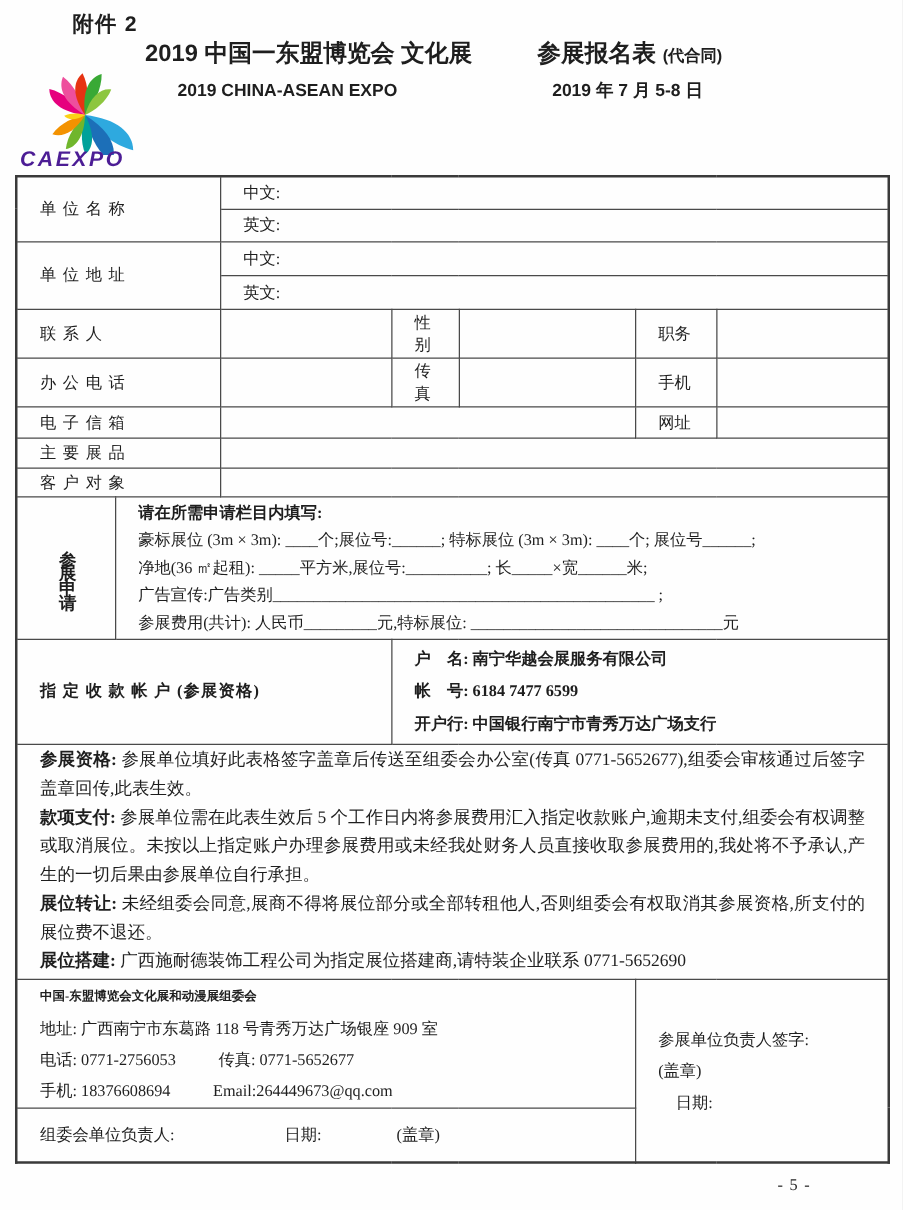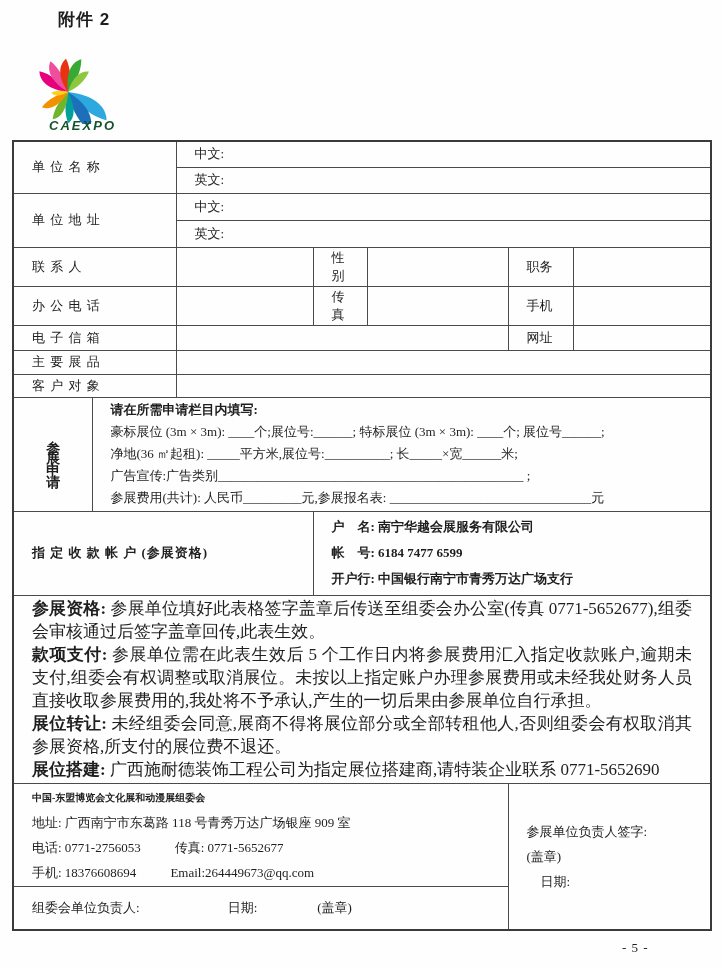--- a/index.html
+++ b/index.html
@@ -12,24 +12,24 @@
   }
   
   .attachment {
     position:absolute; left:58px; top:8px;
     font-size:17px; font-weight:bold; letter-spacing:1px;
     font-family:"Liberation Sans","DejaVu Sans",sans-serif;
   }
   .logo { position:absolute; left:16px; top:40px; width:100px; height:98px; }
   .logo svg { display:block; }
   .logo .wordmark {
-    display:block; text-align:right; margin-top:-6px;
+    display:block; text-align:left; margin-top:-6px;
     font-family:"Liberation Sans","DejaVu Sans",sans-serif;
-    font-style:italic; font-weight:bold; font-size:13px;
-    letter-spacing:2px; color:#14532d;
+    font-style:italic; font-weight:bold; font-size:17px;
+    letter-spacing:2px; color:#4c1d95;
   }
   .title-block { position:absolute; left:116px; top:30px; width:600px;
     font-family:"Liberation Sans","DejaVu Sans",sans-serif; }
   .title-line { font-size:19px; font-weight:bold; white-space:nowrap; }
   .title-line .gap { display:inline-block; width:52px; }
   .title-note { font-size:13px; font-weight:bold; }
   .subtitle-line { margin-top:8px; font-size:14px; font-weight:bold; white-space:nowrap; }
   .subtitle-line .sub-en { display:inline-block; margin-left:26px; }
   .subtitle-line .sub-date { display:inline-block; margin-left:120px; }
   
@@ -48,21 +48,21 @@
   td.vert-cell { text-align:center; vertical-align:middle; }
   .vert-text {
     display:inline-block; writing-mode:vertical-lr; text-orientation:upright;
     letter-spacing:12px; font-size:14px; font-weight:bold; line-height:1;
   }
   td.app-cell { padding:4px 12px; }
   .app-line { line-height:22px; white-space:nowrap; }
   .app-intro { font-weight:bold; }
   td.account-cell { padding:4px 14px; }
   .account-line { line-height:26px;font-weight:bold; }
-  td.terms-cell { padding:5px 8px 2px 8px; font-size:17px; }
+  td.terms-cell { padding:5px 8px 2px 8px; font-size:14px; }
   .term-para { line-height:23px; text-align:justify; }
   .term-title { font-weight:bold; }
   td.org-cell { padding:4px 6px; vertical-align:top; }
   .org-line { line-height:25px; white-space:nowrap; }
   .org-name { font-weight:bold; font-size:10px; }
   .org-line .spacer { display:inline-block; width:34px; }
   td.org-bottom { padding:2px 6px; }
   .org-bottom-line { white-space:nowrap; }
   .org-bottom-line .sp1 { display:inline-block; width:88px; }
   .org-bottom-line .sp2 { display:inline-block; width:60px; }
@@ -115,20 +115,30 @@
             <path d="M0 0 C -6 -15, -3 -26, 4 -30 C 7 -20, 4 -7, 0 0 Z" fill="#f39200"></path>
           </g>
         <g transform="rotate(-100) scale(0.55)">
             <path d="M0 0 C -6 -15, -3 -26, 4 -30 C 7 -20, 4 -7, 0 0 Z" fill="#fcd116"></path>
           </g>
       </g>
     </svg>
     <span class="wordmark">CAEXPO</span>
   </div>
 
+  <div class="title-block">
+    <div class="title-line">
+      <span>2019 中国一东盟博览会 文化展</span><span class="gap"></span><span>参展报名表</span>
+      <span class="title-note">(代合同)</span>
+    </div>
+    <div class="subtitle-line">
+      <span class="sub-en">2019 CHINA-ASEAN EXPO</span>
+      <span class="sub-date">2019 年 7 月 5-8 日</span>
+    </div>
+  </div>
 
   <table class="form">
     <colgroup>
       <col style="width:79px">
         <col style="width:84px">
         <col style="width:137px">
       <col style="width:54px">
         <col style="width:141px">
         <col style="width:65px">
         <col style="width:138px">
@@ -188,21 +198,21 @@
 
     <tr style="height:114px">
       <td class="vert-cell">
         <span class="vert-text">参展申请</span>
       </td>
       <td colspan="6" class="app-cell">
         <div class="app-line app-intro">请在所需申请栏目内填写:</div>
         <div class="app-line">豪标展位 (3m × 3m): ____个;展位号:______; 特标展位 (3m × 3m): ____个; 展位号______;</div>
         <div class="app-line">净地(36 ㎡起租): _____平方米,展位号:__________; 长_____×宽______米;</div>
         <div class="app-line">广告宣传:广告类别_______________________________________________ ;</div>
-        <div class="app-line">参展费用(共计): 人民币_________元,参展报名表: _______________________________元</div>
+        <div class="app-line">参展费用(共计): 人民币_________元,特标展位: _______________________________元</div>
       </td>
     </tr>
 
     <tr style="height:84px">
       <td colspan="3" class="lbl blabel">指 定 收 款 帐 户 (参展资格)</td>
       <td colspan="4" class="account-cell">
         <div class="account-line">户　名: 南宁华越会展服务有限公司</div>
         <div class="account-line">帐　号: 6184 7477 6599</div>
         <div class="account-line">开户行: 中国银行南宁市青秀万达广场支行</div>
       </td>

